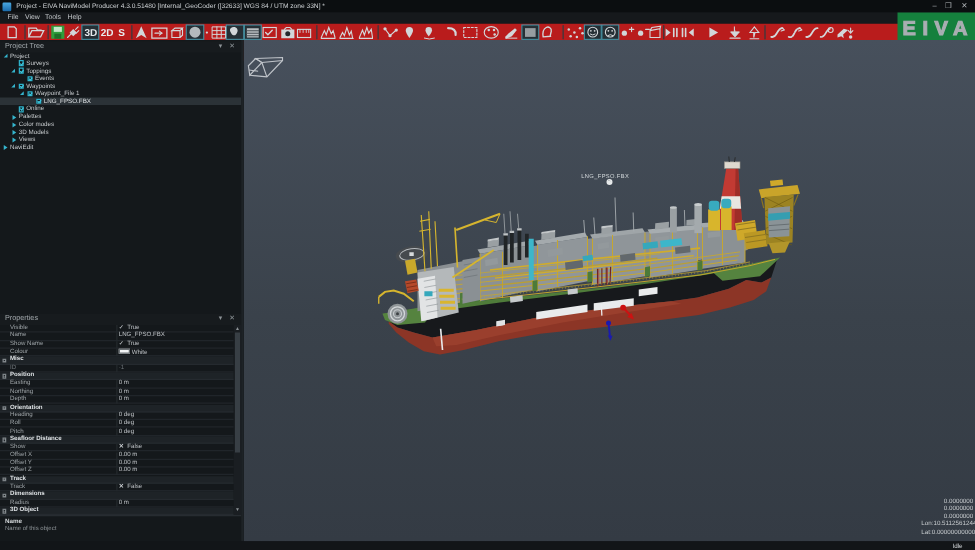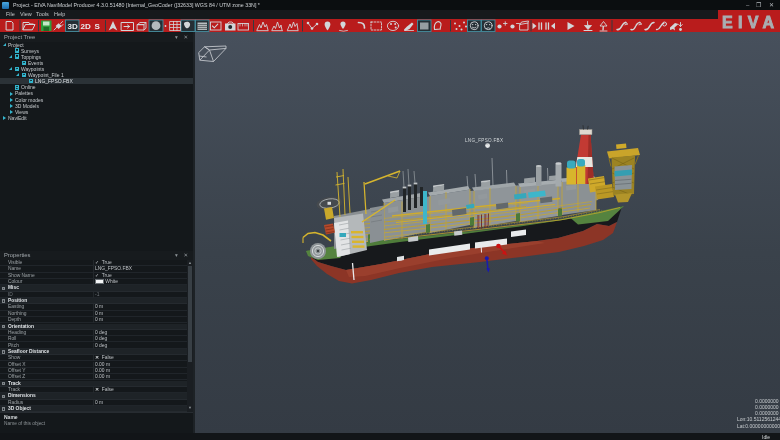--- a/index.html
+++ b/index.html
@@ -3,21 +3,21 @@
 <meta charset="utf-8">
 <style>
 html,body{margin:0;padding:0;width:780px;height:440px;overflow:hidden;background:#14181b;font-family:"Liberation Sans",sans-serif;}
 *{box-sizing:border-box;}
 .abs{position:absolute;}
 #stage{position:relative;width:780px;height:440px;}
 
 #titlebar{left:0;top:0;width:780px;height:10px;background:#0b0e10;color:#cfd3d6;font-size:5.3px;line-height:10px;}
 #menubar{left:0;top:10px;width:780px;height:9px;background:#16191c;color:#c3c7ca;font-size:5.5px;line-height:9px;}
 #toolbar{left:0;top:19px;width:780px;height:30px;background:#b91c1c;}
-#logoarea{left:718px;top:10px;width:62px;height:22px;background:#b91c1c;}
+#logoarea{left:718px;top:10px;width:62px;height:22px;background:#15803d;}
 
 #leftpanel{left:0;top:32px;width:195px;height:401px;background:#14181b;}
 #splitline{left:193px;top:32px;width:2px;height:401px;background:#1d2226;}
 .phead{position:absolute;left:0;width:193px;height:9px;color:#a2a8ac;font-size:5.8px;line-height:9px;padding-left:4px;background:#171b1e;}
 .phicons{position:absolute;right:3px;top:0;color:#8d9397;font-size:5.5px;letter-spacing:2px;}
 
 .trow{position:absolute;left:0;width:193px;height:6.1px;font-size:5px;line-height:6.2px;color:#c7cbce;white-space:nowrap;}
 .trow span.lbl{position:absolute;top:0;}
 .tri{position:absolute;width:0;height:0;top:1.2px;}
 .tri.open{border-left:3.6px solid transparent;border-bottom:3.6px solid #35b5ce;}

